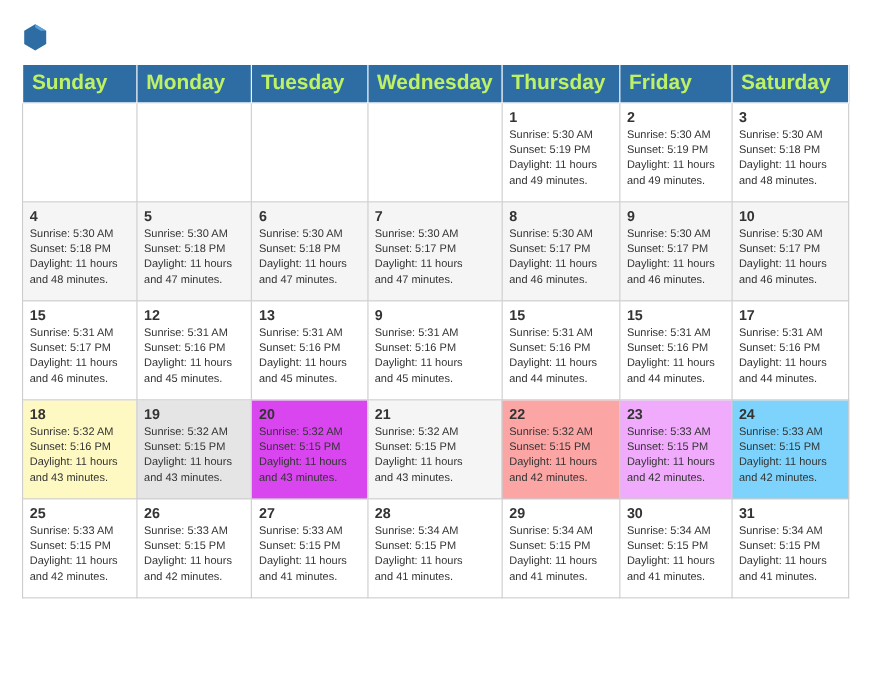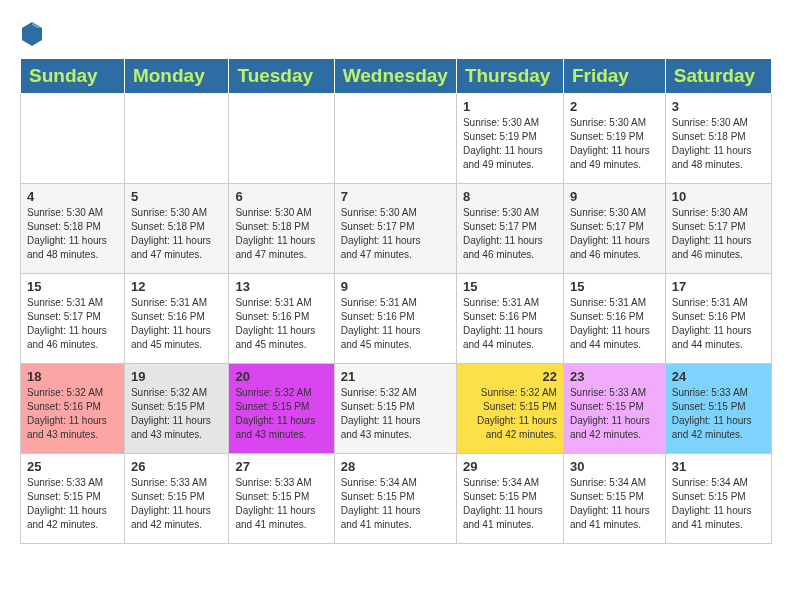--- a/index.html
+++ b/index.html
@@ -251,21 +251,21 @@
         </td>
         <td>
           <div class="day-number">17</div>
           <div class="day-info" style="white-space: pre-line;">Sunrise: 5:31 AM
 Sunset: 5:16 PM
 Daylight: 11 hours
 and 44 minutes.</div>
         </td>
       </tr>
       <tr>
-        <td style="background: #fca5a5;">
+        <td style="background: #fef9c3;">
           <div class="day-number">18</div>
           <div class="day-info" style="white-space: pre-line;">Sunrise: 5:32 AM
 Sunset: 5:16 PM
 Daylight: 11 hours
 and 43 minutes.</div>
         </td>
         <td style="background: #e5e5e5;">
           <div class="day-number">19</div>
           <div class="day-info" style="white-space: pre-line;">Sunrise: 5:32 AM
 Sunset: 5:15 PM
@@ -279,21 +279,21 @@
 Daylight: 11 hours
 and 43 minutes.</div>
         </td>
         <td style="background: rgb(245, 245, 245);">
           <div class="day-number">21</div>
           <div class="day-info" style="white-space: pre-line;">Sunrise: 5:32 AM
 Sunset: 5:15 PM
 Daylight: 11 hours
 and 43 minutes.</div>
         </td>
-        <td style="background: #fde047; text-align: right;">
+        <td style="background: #fca5a5;">
           <div class="day-number">22</div>
           <div class="day-info" style="white-space: pre-line;">Sunrise: 5:32 AM
 Sunset: 5:15 PM
 Daylight: 11 hours
 and 42 minutes.</div>
         </td>
         <td style="background: #f0abfc;">
           <div class="day-number">23</div>
           <div class="day-info" style="white-space: pre-line;">Sunrise: 5:33 AM
 Sunset: 5:15 PM

